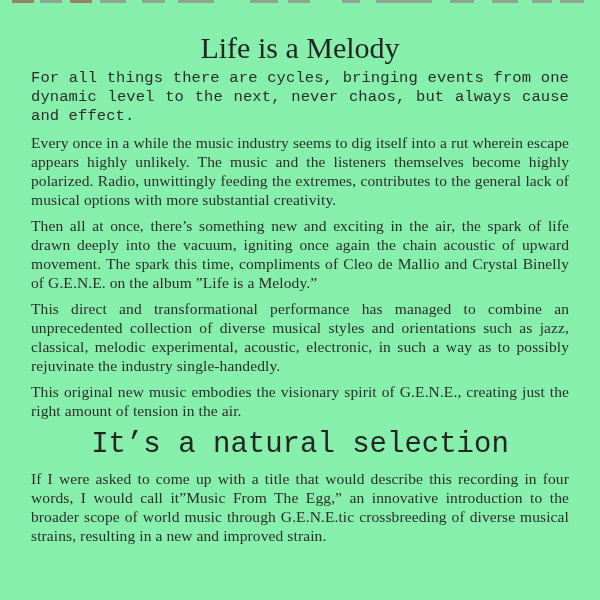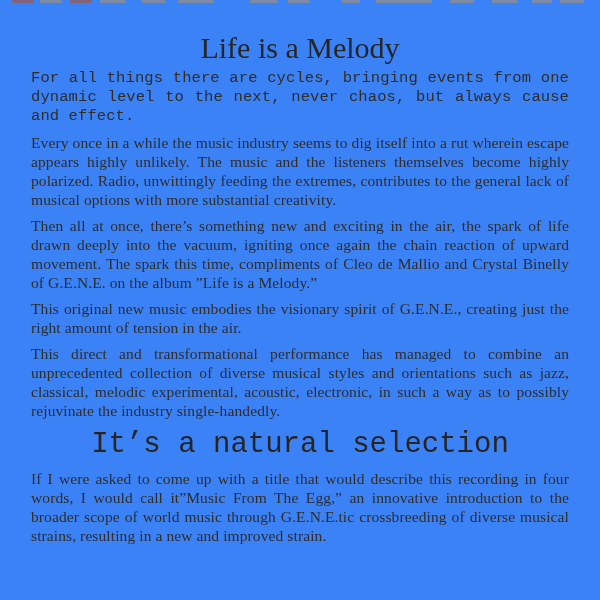--- a/index.html
+++ b/index.html
@@ -4,21 +4,21 @@
 <style>
   html, body {
     margin: 0;
     padding: 0;
     background: #e8e8e8;
   }
   .page {
     position: relative;
     width: 600px;
     height: 600px;
-    background: #3b82f6;
+    background: #86efac;
     overflow: hidden;
     font-family: "Liberation Serif", "DejaVu Serif", serif;
     color: #2e2d2c;
   }
   
   .edge-artifact {
     position: absolute;
     top: 0; left: 0;
     width: 600px; height: 3px;
     opacity: 0.75;
@@ -85,24 +85,24 @@
 <div class="page">
   <div class="edge-artifact"></div>
 
   <div class="content">
     <h1 class="title">Life is a Melody</h1>
 
     <p class="para first">For all things there are cycles, bringing events from one dynamic level to the next, never chaos, but always cause and effect.</p>
 
     <p class="para">Every once in a while the music industry seems to dig itself into a rut wherein escape appears highly unlikely. The music and the listeners themselves become highly polarized. Radio, unwittingly feeding the extremes, contributes to the general lack of musical options with more substantial creativity.</p>
 
-    <p class="para">Then all at once, there’s something new and exciting in the air, the spark of life drawn deeply into the vacuum, igniting once again the chain reaction of upward movement. The spark this time, compliments of Cleo de Mallio and Crystal Binelly of G.E.N.E. on the album ”Life is a Melody.”</p>
+    <p class="para">Then all at once, there’s something new and exciting in the air, the spark of life drawn deeply into the vacuum, igniting once again the chain acoustic of upward movement. The spark this time, compliments of Cleo de Mallio and Crystal Binelly of G.E.N.E. on the album ”Life is a Melody.”</p>
+
+    <p class="para">This direct and transformational performance has managed to combine an unprecedented collection of diverse musical styles and orientations such as jazz, classical, melodic experimental, acoustic, electronic, in such a way as to possibly rejuvinate the industry single-handedly.</p>
 
     <p class="para">This original new music embodies the visionary spirit of G.E.N.E., creating just the right amount of tension in the air.</p>
-
-    <p class="para">This direct and transformational performance has managed to combine an unprecedented collection of diverse musical styles and orientations such as jazz, classical, melodic experimental, acoustic, electronic, in such a way as to possibly rejuvinate the industry single-handedly.</p>
 
     <h2 class="subtitle">It’s a natural selection</h2>
 
     <p class="para">If I were asked to come up with a title that would describe this recording in four words, I would call it”Music From The Egg,” an innovative introduction to the broader scope of world music through G.E.N.E.tic crossbreeding of diverse musical strains, resulting in a new and improved strain.</p>
 
   </div>
 </div>
 
 </body></html>

